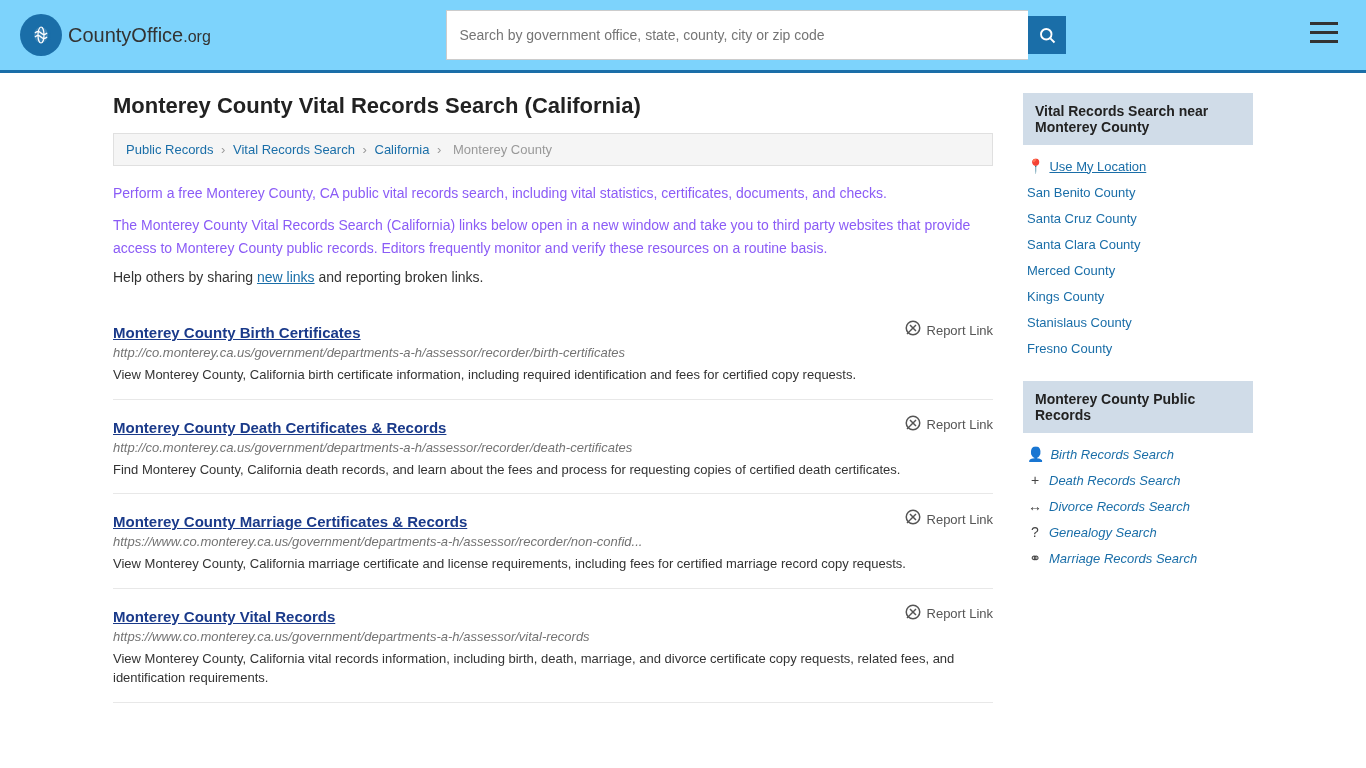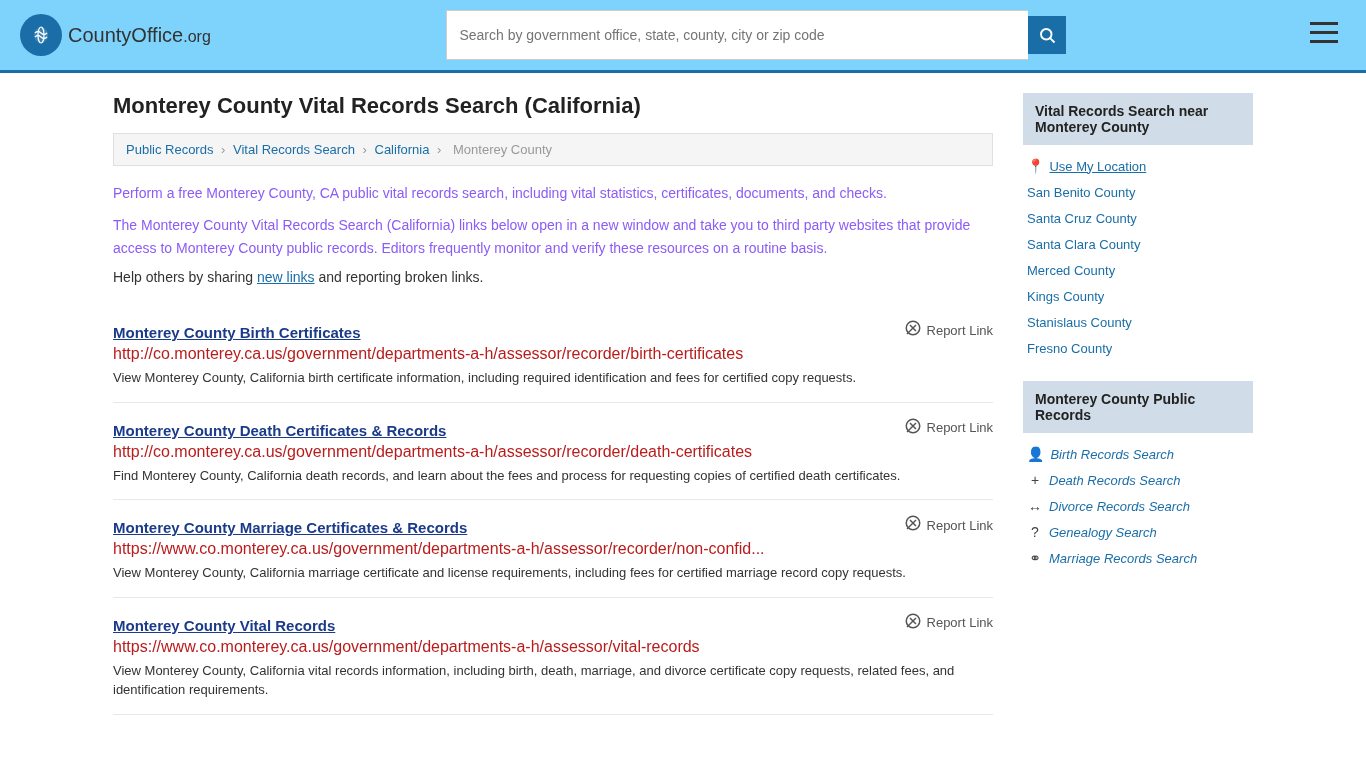--- a/index.html
+++ b/index.html
@@ -150,23 +150,24 @@
       gap: 5px;
       font-size: 13px;
       color: #555;
       cursor: pointer;
       white-space: nowrap;
     }
     .report-icon {
       font-size: 16px;
     }
     .result-url {
-      color: #b91c1c;
-      font-size: 16px;
+      color: #737373;
+      font-size: 13px;
       margin-bottom: 5px;
+      font-style: italic;
     }
     .result-desc {
       font-size: 13px;
       line-height: 1.5;
       color: #333;
     }
 
     
     .sidebar {
       width: 230px;

